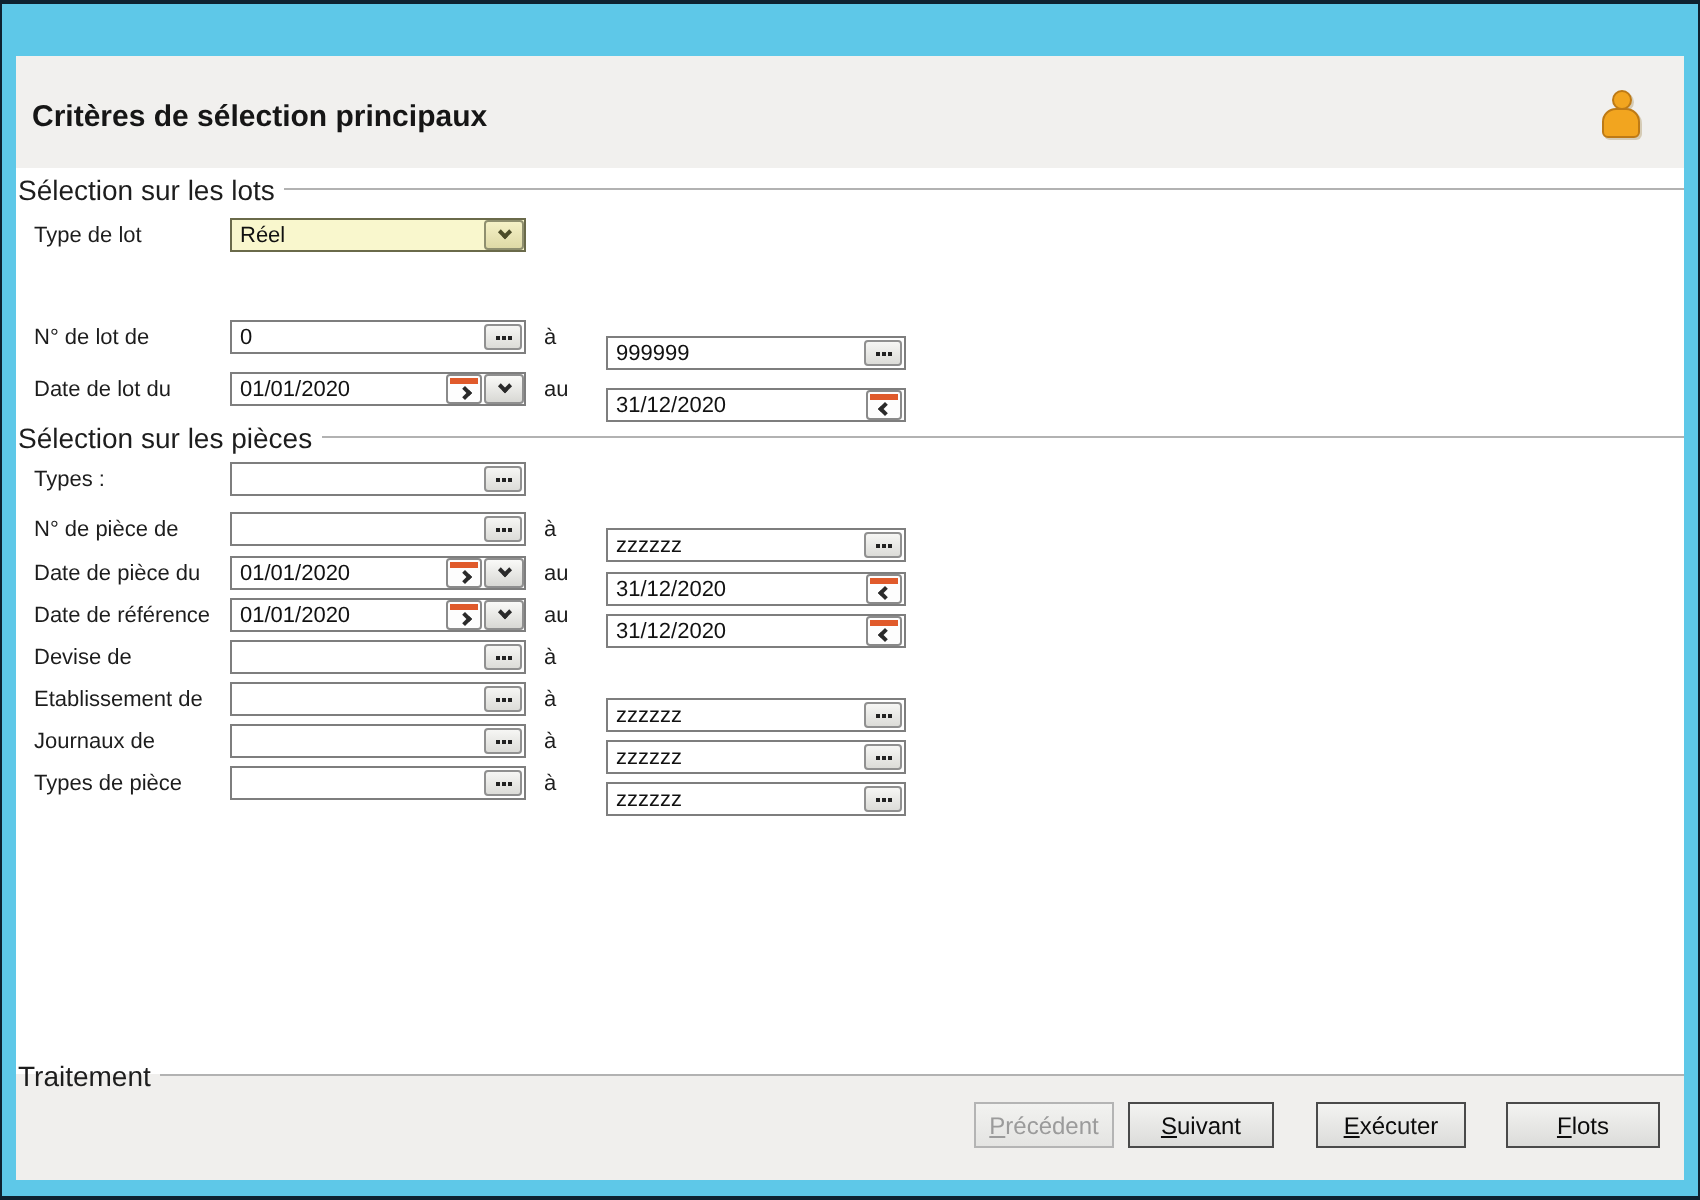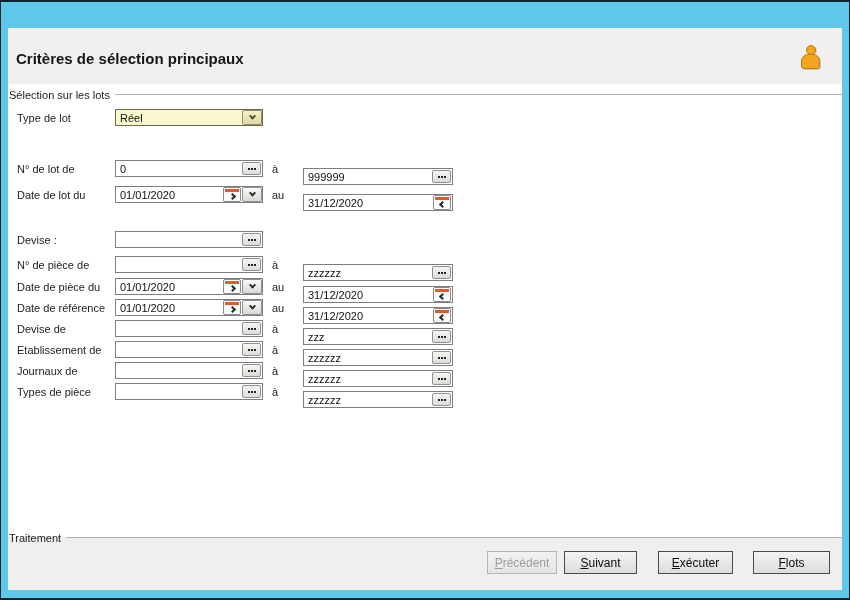--- a/index.html
+++ b/index.html
@@ -34,21 +34,21 @@
 
   .person { position: absolute; left: 792px; top: 17px; width: 22px; height: 27px; }
   .p-head { position: absolute; left: 6px; top: 0; width: 10px; height: 10px; border-radius: 50%;
             background: #F2A51F; border: 1px solid #BE7A15; box-shadow: 1px 1px 0 rgba(150,120,50,.3); }
   .p-body { position: absolute; left: 1px; top: 9px; width: 19px; height: 15px;
             border-radius: 7px 7px 3px 3px; background: #F2A51F; border: 1px solid #BE7A15;
             box-shadow: 1px 1px 0 rgba(150,120,50,.3); }
 
   
   .legend { position: absolute; left: 1px; right: 0; height: 13px; display: flex; align-items: center;
-            font-size: 11px; color: #1d1d1d; }
+            font-size: 14px; color: #1d1d1d; }
   .legend .line { flex: 1; border-top: 1px solid #b2b2b2; margin-left: 5px; }
 
   
   .row { position: absolute; left: 9px; height: 17px; display: flex; align-items: center; }
   .lbl { width: 98px; font-size: 11px; color: #1d1d1d; }
   .conn { width: 40px; padding-left: 9px; font-size: 11px; color: #1d1d1d; }
   .field { display: flex; align-items: center; height: 17px; border: 1px solid #7e7e7e;
            background: #fff; }
   .f1 { width: 148px; justify-content: flex-end; } .f2 { width: 150px; margin-top: 16px; }
   .field.hl { background: #F9F7CD; border-color: #6a6a4a; }
@@ -155,23 +155,27 @@
       <span class="conn">au</span>
       <span class="field f2">
         <input class="val" value="31/12/2020" style="">
         <span class="btn-date">
           <span class="bar"></span>
           <span class="chev left"></span>
         </span>
       </span>
     </div>
 
+    <div class="legend" style="top:184px">
+      <span>Sélection sur les pièces</span>
+      <span class="line"></span>
+    </div>
 
     <div class="row" style="top:203px">
-      <span class="lbl">Devise :</span>
+      <span class="lbl">Types :</span>
       <span class="field f1">
         <input class="val" value="" style="">
         <span class="btn-sm">
           <span class="dots"></span>
         </span>
       </span>
     </div>
 
     <div class="row" style="top:228px">
       <span class="lbl">N° de pièce de</span>
@@ -236,26 +240,20 @@
 
     <div class="row" style="top:292px">
       <span class="lbl">Devise de</span>
       <span class="field f1">
         <input class="val" value="" style="">
         <span class="btn-sm">
           <span class="dots"></span>
         </span>
       </span>
       <span class="conn">à</span>
-      <span class="field f2">
-        <input class="val" value="zzz" style="">
-        <span class="btn-sm">
-          <span class="dots"></span>
-        </span>
-      </span>
     </div>
 
     <div class="row" style="top:313px">
       <span class="lbl">Etablissement de</span>
       <span class="field f1">
         <input class="val" value="" style="">
         <span class="btn-sm">
           <span class="dots"></span>
         </span>
       </span>

